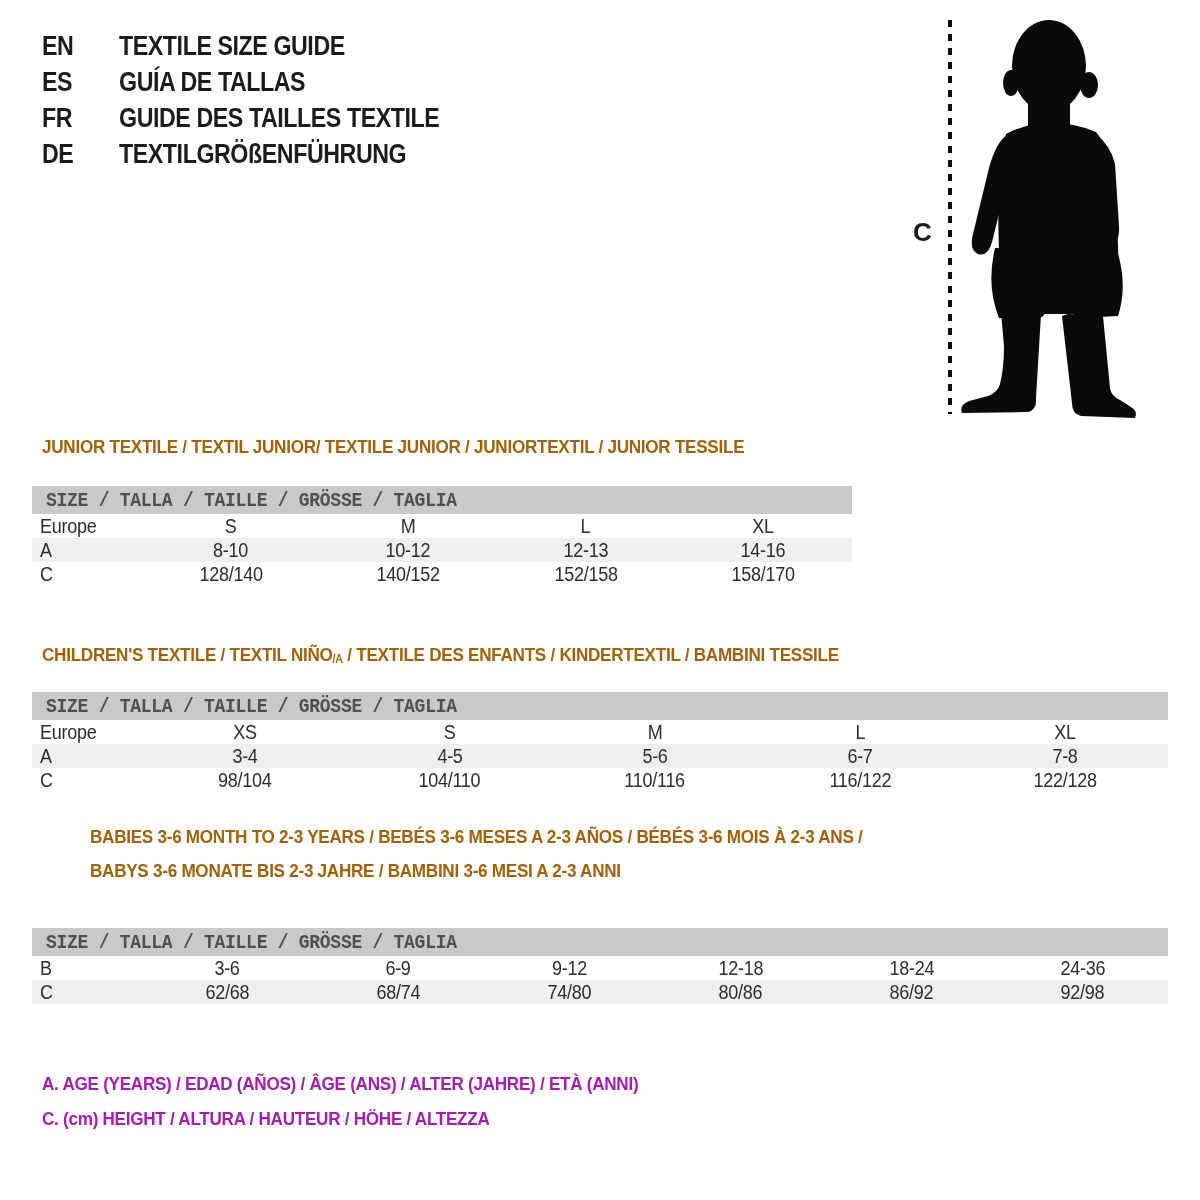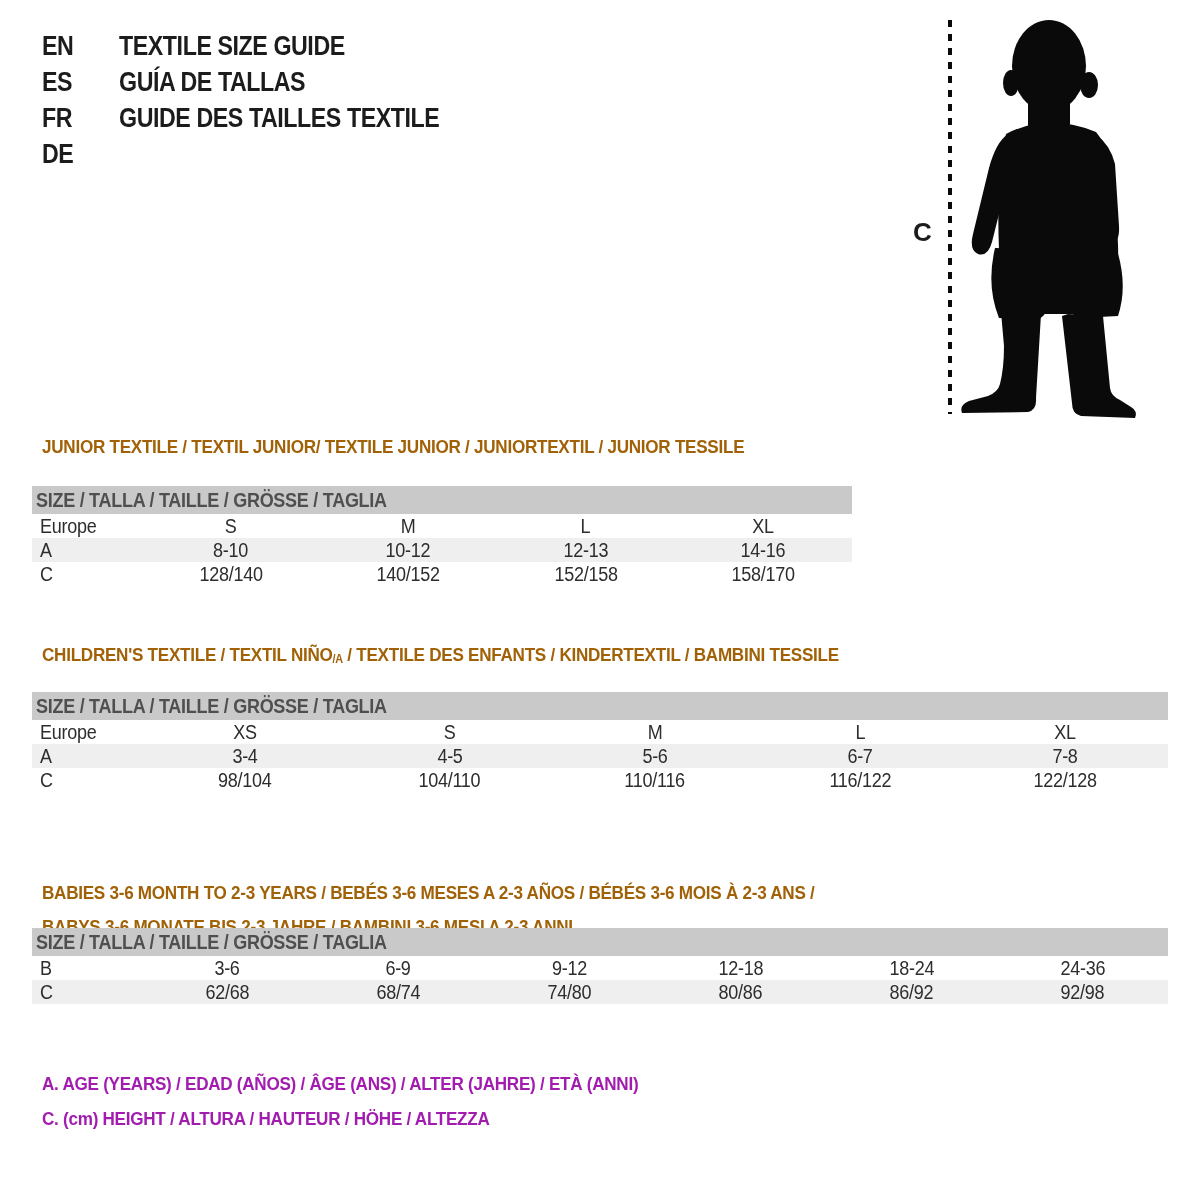--- a/index.html
+++ b/index.html
@@ -26,21 +26,21 @@
   #figure-svg { position:absolute; left:900px; top:0; width:260px; height:430px; }
   #height-label { position:absolute; left:913px; top:217px; font-size:26px; font-weight:700; }
 
   
   .sec-title { position:absolute; left:42px; font-size:19px; font-weight:700; color:#a16207; letter-spacing:-0.3px; }
   .sec-title-line { line-height:34px; white-space:nowrap; }
   .sub-seg { font-size:12px; position:relative; top:2px; }
 
   .size-table { position:absolute; left:32px; font-size:20px; color:#2d2d2d; }
   .size-header { height:28px; display:flex; align-items:center; background:#c9c9c9; color:#4f4f4f;
-                 font-weight:700; font-size:20px; padding-left:4px; letter-spacing:-0.3px; }
+                 font-weight:700; font-size:20px; padding-left:14px; letter-spacing:-0.3px;font-family:Liberation Mono, monospace; }
   .t-row { display:flex; height:24px; align-items:center; letter-spacing:-0.3px; }
   .t-row.shaded { background:#efefef; }
   .t-label { width:110px; padding-left:8px; }
   .t-cell { flex:1; text-align:center; }
 
   
   #footnotes { position:absolute; left:42px; top:1066px; font-size:19px; font-weight:700; color:#a21caf; letter-spacing:-0.3px; }
   .footnote { line-height:35px; white-space:nowrap; }
 </style>
 </head>
@@ -56,20 +56,21 @@
       <div class="lang-row">
         <div class="lang-code"><span class="cond-l">ES</span></div>
         <div class="lang-title"><span class="cond-l">GUÍA DE TALLAS</span></div>
       </div>
       <div class="lang-row">
         <div class="lang-code"><span class="cond-l">FR</span></div>
         <div class="lang-title"><span class="cond-l">GUIDE DES TAILLES TEXTILE</span></div>
       </div>
       <div class="lang-row">
         <div class="lang-code"><span class="cond-l">DE</span></div>
+        <div class="lang-title"><span class="cond-l">TEXTILGRÖßENFÜHRUNG</span></div>
       </div>
     </div>
 
   <svg id="figure-svg" viewBox="0 0 260 430" aria-hidden="true">
     <line x1="50" y1="20" x2="50" y2="414" stroke="#0a0a0a" stroke-width="4" stroke-dasharray="7 7"></line>
     <g fill="#0a0a0a">
 
       <ellipse cx="149" cy="66" rx="37" ry="46"></ellipse>
 
       <ellipse cx="111" cy="83" rx="8" ry="13"></ellipse>
@@ -149,21 +150,21 @@
         </div>
         <div class="t-row">
           <div class="t-label"><span class="cond">C</span></div>
           <div class="t-cell"><span class="cond-c">98/104</span></div>
           <div class="t-cell"><span class="cond-c">104/110</span></div>
           <div class="t-cell"><span class="cond-c">110/116</span></div>
           <div class="t-cell"><span class="cond-c">116/122</span></div>
           <div class="t-cell"><span class="cond-c">122/128</span></div>
         </div>
       </div>
-      <div class="sec-title" style="top: 876px;">
+      <div class="sec-title" style="top: 820px; margin-left: 48px;">
         <div class="sec-title-line"><span class="cond"><span>BABIES 3-6 MONTH TO 2-3 YEARS / BEBÉS 3-6 MESES A 2-3 AÑOS / BÉBÉS 3-6 MOIS À 2-3 ANS /</span></span></div>
         <div class="sec-title-line"><span class="cond"><span>BABYS 3-6 MONATE BIS 2-3 JAHRE / BAMBINI 3-6 MESI A 2-3 ANNI</span></span></div>
       </div>
       <div class="size-table" style="top: 928px; width: 1136px;">
         <div class="size-header">
           <span class="cond">SIZE / TALLA / TAILLE / GRÖSSE / TAGLIA</span>
         </div>
         <div class="t-row">
           <div class="t-label"><span class="cond">B</span></div>
           <div class="t-cell"><span class="cond-c">3-6</span></div>

